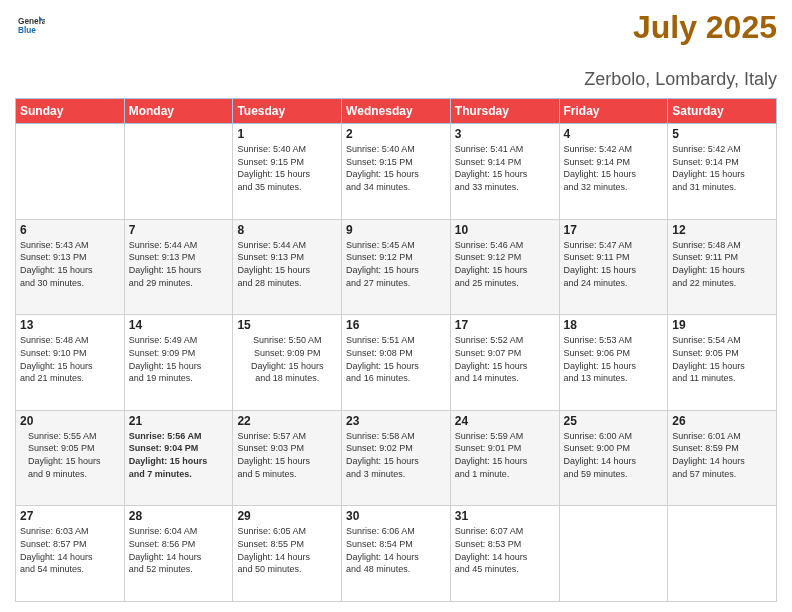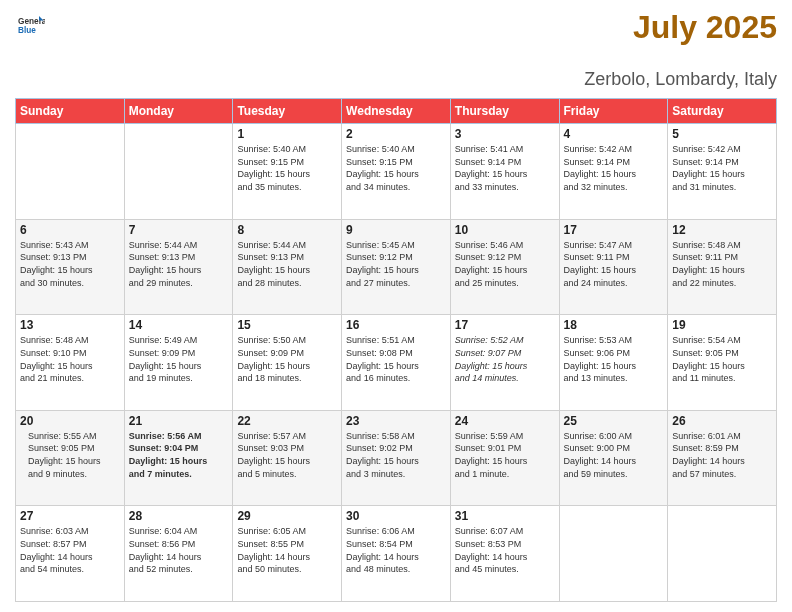--- a/index.html
+++ b/index.html
@@ -222,35 +222,35 @@
           </td>
           <td>
             <span class="day-number">14</span>
             <div class="day-info" style="white-space: pre-line;">Sunrise: 5:49 AM
 Sunset: 9:09 PM
 Daylight: 15 hours
 and 19 minutes.</div>
           </td>
           <td>
             <span class="day-number">15</span>
-            <div class="day-info" style="white-space: pre-line;">Sunrise: 5:50 AM
+            <div class="day-info" style="white-space: pre-line; text-align: center;">Sunrise: 5:50 AM
 Sunset: 9:09 PM
 Daylight: 15 hours
 and 18 minutes.</div>
           </td>
           <td>
             <span class="day-number">16</span>
             <div class="day-info" style="white-space: pre-line;">Sunrise: 5:51 AM
 Sunset: 9:08 PM
 Daylight: 15 hours
 and 16 minutes.</div>
           </td>
           <td>
             <span class="day-number">17</span>
-            <div class="day-info" style="white-space: pre-line; font-style: italic;">Sunrise: 5:52 AM
+            <div class="day-info" style="white-space: pre-line;">Sunrise: 5:52 AM
 Sunset: 9:07 PM
 Daylight: 15 hours
 and 14 minutes.</div>
           </td>
           <td>
             <span class="day-number">18</span>
             <div class="day-info" style="white-space: pre-line;">Sunrise: 5:53 AM
 Sunset: 9:06 PM
 Daylight: 15 hours
 and 13 minutes.</div>

